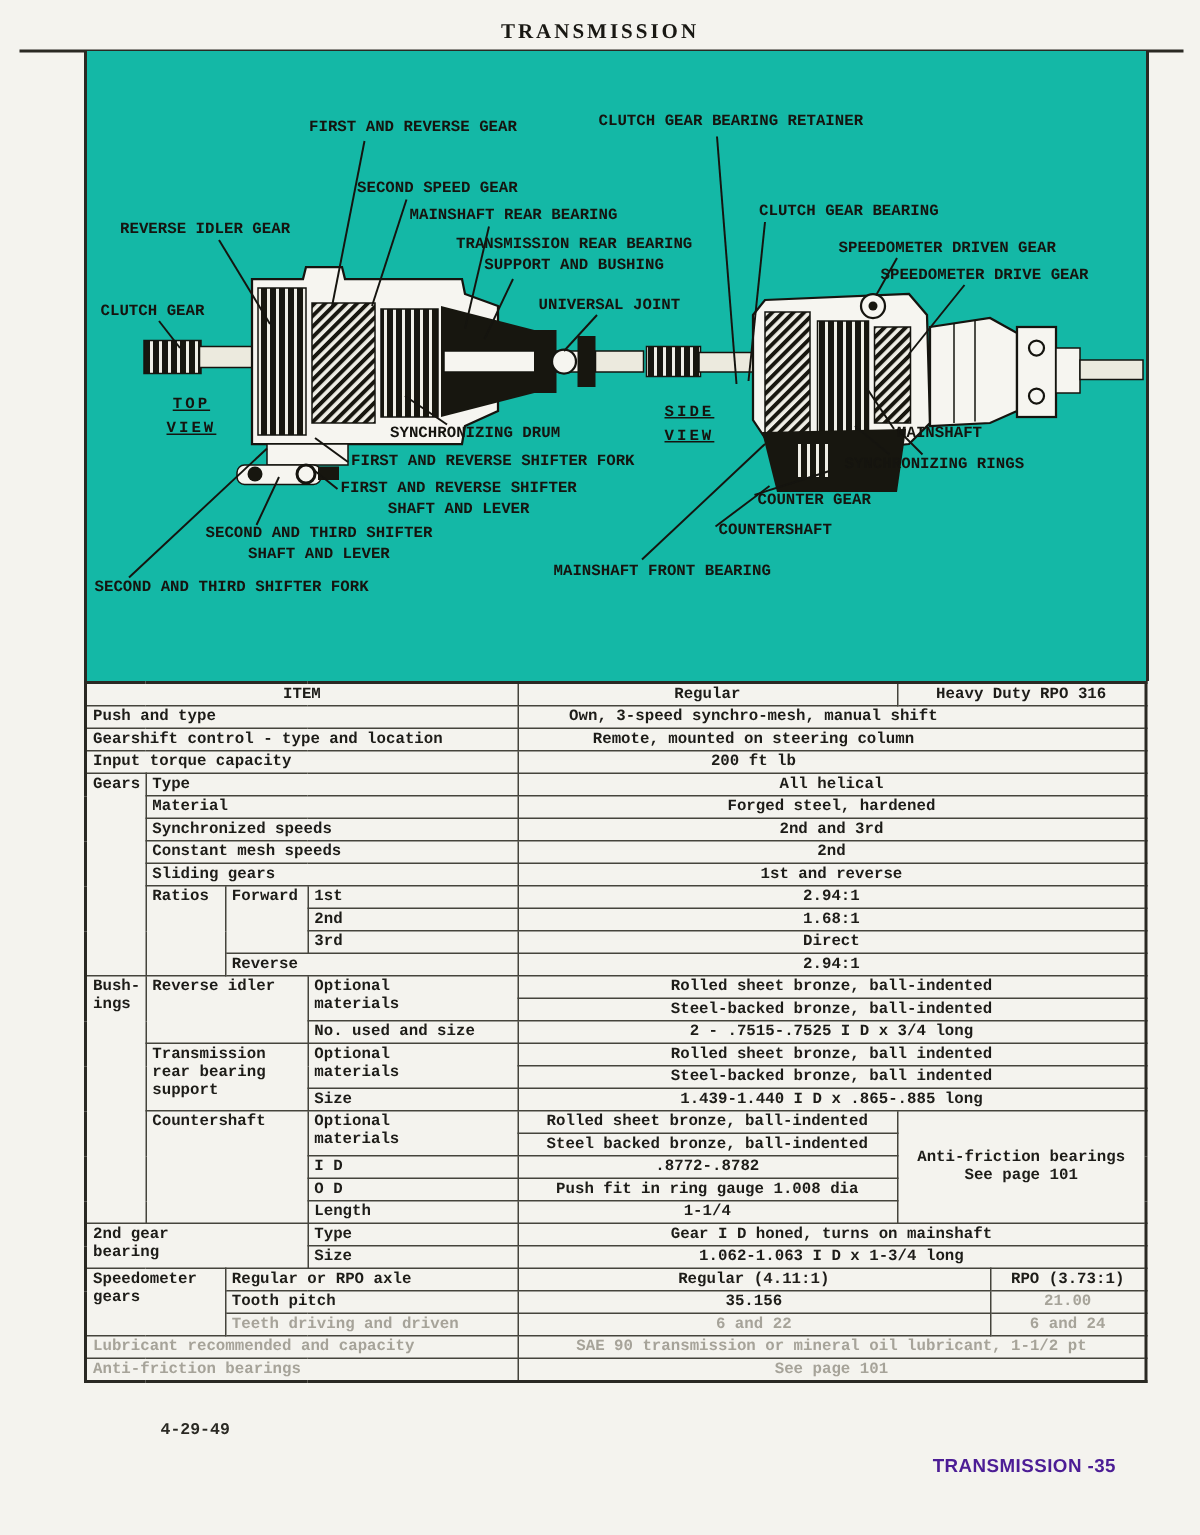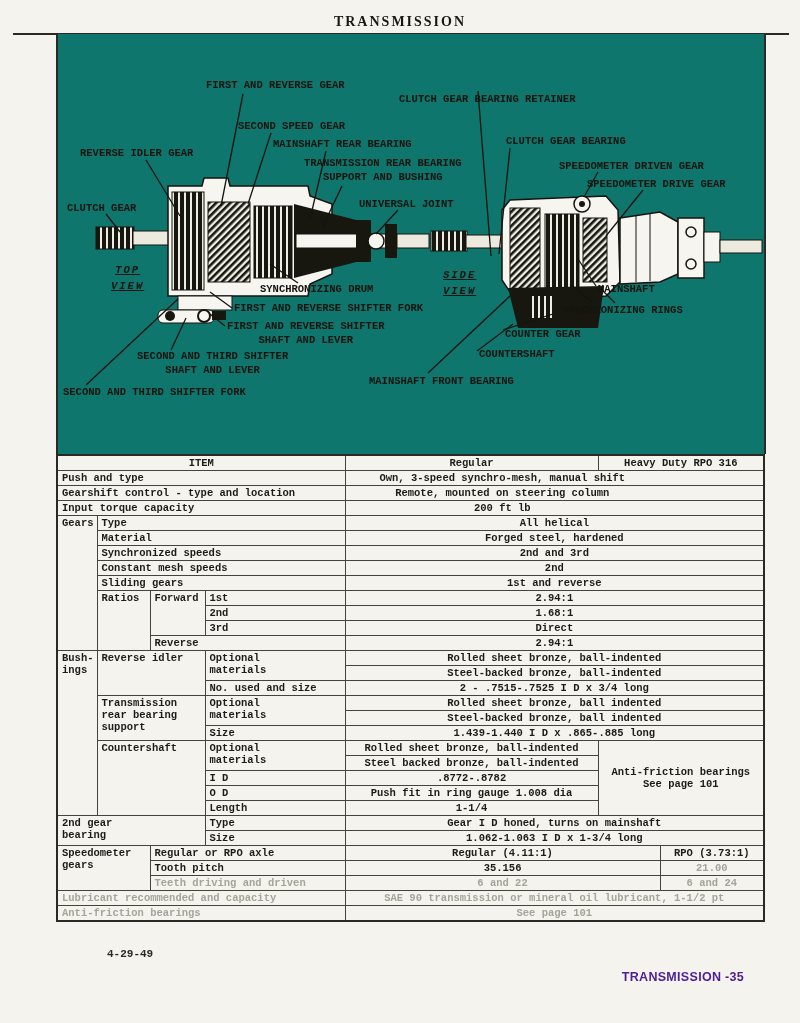--- a/index.html
+++ b/index.html
@@ -2,26 +2,26 @@
 <html><head>
 <meta charset="utf-8">
 <style>
   html,body{margin:0;padding:0;background:#e8e7e2;}
   .page{position:relative;width:800px;height:1023px;background:#f4f3ee;overflow:hidden;
         font-family:"Liberation Mono","DejaVu Sans Mono",monospace;color:#1d1c18;}
   .title{position:absolute;top:14px;left:0;width:800px;text-align:center;
          font:bold 14px "Liberation Serif",serif;letter-spacing:2px;color:#191813;}
   .top-rule{position:absolute;top:33px;left:13px;width:776px;height:2px;background:#2a2923;}
   .frame{position:absolute;top:34px;left:56px;width:706px;height:420px;
-         border-left:2px solid #2a2923;border-right:2px solid #2a2923;background:#0f766e;}
+         border-left:2px solid #2a2923;border-right:2px solid #2a2923;background:#14b8a6;}
   .frame svg{position:absolute;top:0;left:0;}
   .dlabel{position:absolute;font:bold 10.5px "Liberation Mono",monospace;color:#15140f;
           white-space:pre-line;line-height:14px;letter-spacing:0;}
   .dlabel.center{text-align:center;}
-  .view-label{text-decoration:underline;text-align:center;letter-spacing:2px;line-height:16px;font-style:italic;}
+  .view-label{text-decoration:underline;text-align:center;letter-spacing:2px;line-height:16px;}
   .spec{position:absolute;top:454px;left:56px;}
   table{border-collapse:collapse;table-layout:fixed;width:708px;
         font:bold 10.5px "Liberation Mono",monospace;color:#1d1c18;border-radius:29px;}
   td{border:1px solid #45443c;height:14px;line-height:12px;padding:0 4px;
      white-space:nowrap;overflow:hidden;vertical-align:middle;}
   table{border:2px solid #2a2923;}
   .c{text-align:center;}
   .padR{padding-right:108px;}
   .top{vertical-align:top;padding-top:1px;}
   .pre{white-space:pre-line;}
@@ -115,21 +115,21 @@
         <line x1="445" y1="296" x2="495" y2="280"></line>
         <line x1="167" y1="292" x2="152" y2="280"></line>
         <line x1="419" y1="317" x2="455" y2="290"></line>
         <line x1="113" y1="316" x2="128" y2="284"></line>
         <line x1="370" y1="339" x2="452" y2="262"></line>
         <line x1="28" y1="351" x2="120" y2="265"></line>
       </g>
     </svg>
 
     <div class="dlabel" style="left:148px;top:44px">FIRST AND REVERSE GEAR</div>
-    <div class="dlabel" style="left:341px;top:58px">CLUTCH GEAR BEARING RETAINER</div>
+    <div class="dlabel" style="left:341px;top:40px">CLUTCH GEAR BEARING RETAINER</div>
     <div class="dlabel" style="left:180px;top:85px">SECOND SPEED GEAR</div>
     <div class="dlabel" style="left:215px;top:103px">MAINSHAFT REAR BEARING</div>
     <div class="dlabel" style="left:448px;top:100px">CLUTCH GEAR BEARING</div>
     <div class="dlabel" style="left:22px;top:112px">REVERSE IDLER GEAR</div>
     <div class="dlabel center" style="left:246px;top:122px">TRANSMISSION REAR BEARING
 SUPPORT AND BUSHING</div>
     <div class="dlabel" style="left:501px;top:125px">SPEEDOMETER DRIVEN GEAR</div>
     <div class="dlabel" style="left:529px;top:143px">SPEEDOMETER DRIVE GEAR</div>
     <div class="dlabel" style="left:301px;top:163px">UNIVERSAL JOINT</div>
     <div class="dlabel" style="left:9px;top:167px">CLUTCH GEAR</div>

